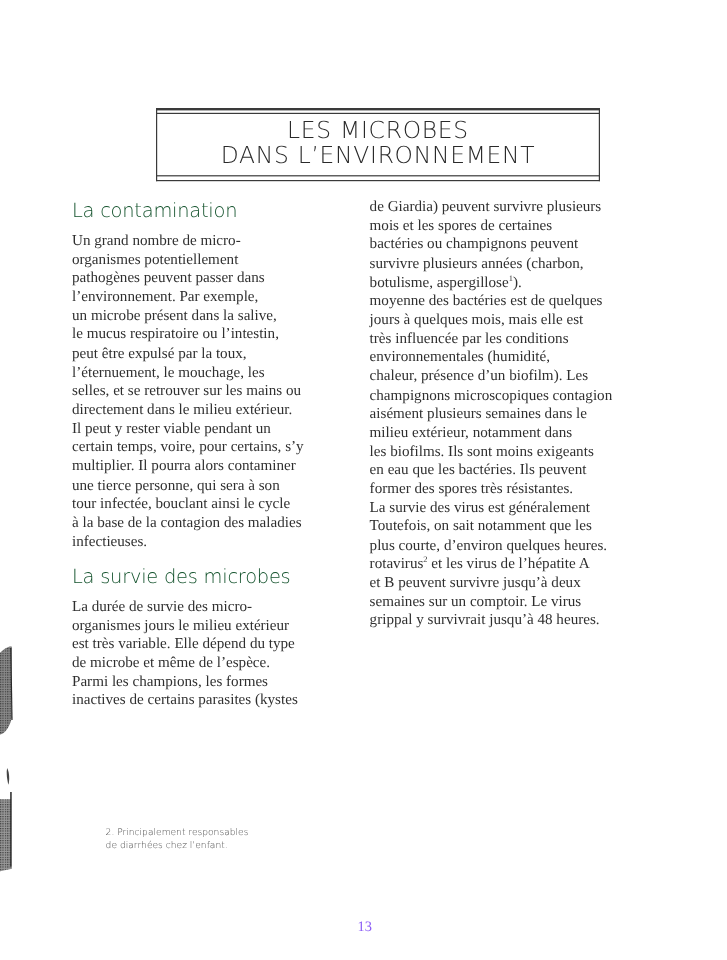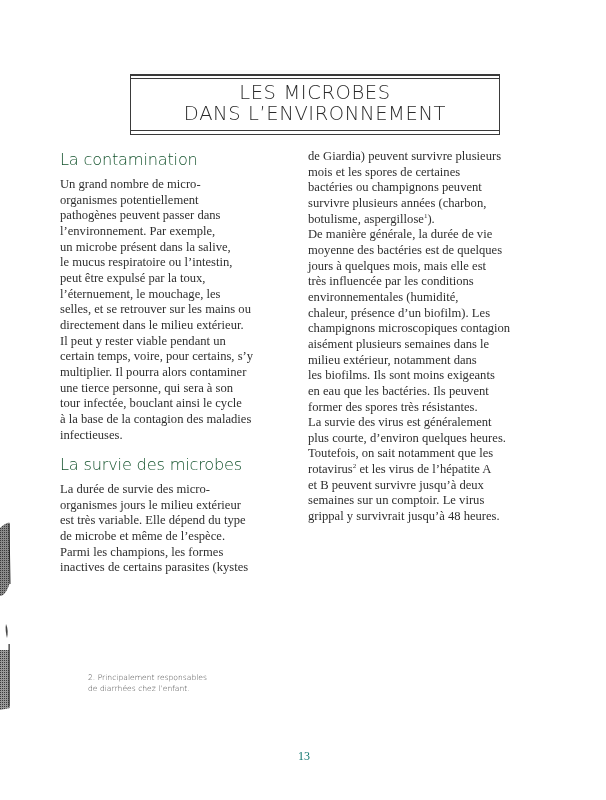--- a/index.html
+++ b/index.html
@@ -1,20 +1,20 @@
 <!DOCTYPE html>
 <html><head>
 <meta charset="utf-8">
 <style>
   html, body { margin: 0; padding: 0; }
   body {
     width: 606px; height: 800px; background: #ffffff; position: relative;
     overflow: hidden; color: #2b2b2b;
   }
-  .page { position: absolute; left: 0; top: 0; width: 606px; height: 592px; }
+  .page { position: absolute; left: 0; top: 16px; width: 606px; height: 592px; }
 
   
   .title-box {
     position: absolute; left: 130px; top: 74px; width: 368px; height: 61px;
     border-left: 1px solid #3a3a3a; border-right: 1px solid #3a3a3a;
   }
   .title-box .rule { position: absolute; left: -1px; right: -1px; background: #3a3a3a; }
   .title-box .r1 { top: 0; height: 1.5px; }
   .title-box .r2 { top: 4px; height: 1px; }
   .title-box .r3 { bottom: 4px; height: 1px; }
@@ -48,21 +48,21 @@
   .footnotes {
     position: absolute; left: 88px; top: 672px; width: 200px;
     font-family: "DejaVu Sans", sans-serif; font-weight: 300; font-size: 7.6px;
     line-height: 11px; color: #4a4a4a;
   }
   .footnotes .fn { margin-bottom: 3px; }
   .footnotes .ln { display: block; white-space: nowrap; }
 
   .page-number {
     position: absolute; left: 294px; top: 749px; width: 20px; text-align: center;
-    font-family: "Liberation Serif", serif; font-size: 12px; color: #0f766e;
+    font-family: "Liberation Serif", serif; font-size: 12px; color: #8b5cf6;
   }
 
   
   .engraving { position: absolute; left: 0; }
   .eng1 { top: 522px; width: 14px; height: 80px; }
   .eng2 { top: 620px; width: 14px; height: 92px; }
 </style>
 </head>
 <body>
 
@@ -112,35 +112,34 @@
     </p>
   </div>
 
   <div class="col col-right">
     <p class="body-text">
       <span class="ln">de Giardia) peuvent survivre plusieurs</span>
       <span class="ln">mois et les spores de certaines</span>
       <span class="ln">bactéries ou champignons peuvent</span>
       <span class="ln">survivre plusieurs années (charbon,</span>
       <span class="ln"><span>botulisme, aspergillose</span><sup>1</sup><span>).</span></span>
-      <span class="ln">De manière générale, la durée de vie</span>
       <span class="ln">moyenne des bactéries est de quelques</span>
       <span class="ln">jours à quelques mois, mais elle est</span>
       <span class="ln">très influencée par les conditions</span>
       <span class="ln">environnementales (humidité,</span>
       <span class="ln">chaleur, présence d’un biofilm). Les</span>
       <span class="ln">champignons microscopiques contagion</span>
       <span class="ln">aisément plusieurs semaines dans le</span>
       <span class="ln">milieu extérieur, notamment dans</span>
       <span class="ln">les biofilms. Ils sont moins exigeants</span>
       <span class="ln">en eau que les bactéries. Ils peuvent</span>
       <span class="ln">former des spores très résistantes.</span>
       <span class="ln">La survie des virus est généralement</span>
+      <span class="ln">Toutefois, on sait notamment que les</span>
       <span class="ln">plus courte, d’environ quelques heures.</span>
-      <span class="ln">Toutefois, on sait notamment que les</span>
       <span class="ln"><span>rotavirus</span><sup>2</sup> <span>et les virus de l’hépatite A</span></span>
       <span class="ln">et B peuvent survivre jusqu’à deux</span>
       <span class="ln">semaines sur un comptoir. Le virus</span>
       <span class="ln">grippal y survivrait jusqu’à 48 heures.</span>
     </p>
   </div>
 
   <div class="footnotes">
     <div class="fn">
       <span class="ln">2. Principalement responsables</span>

